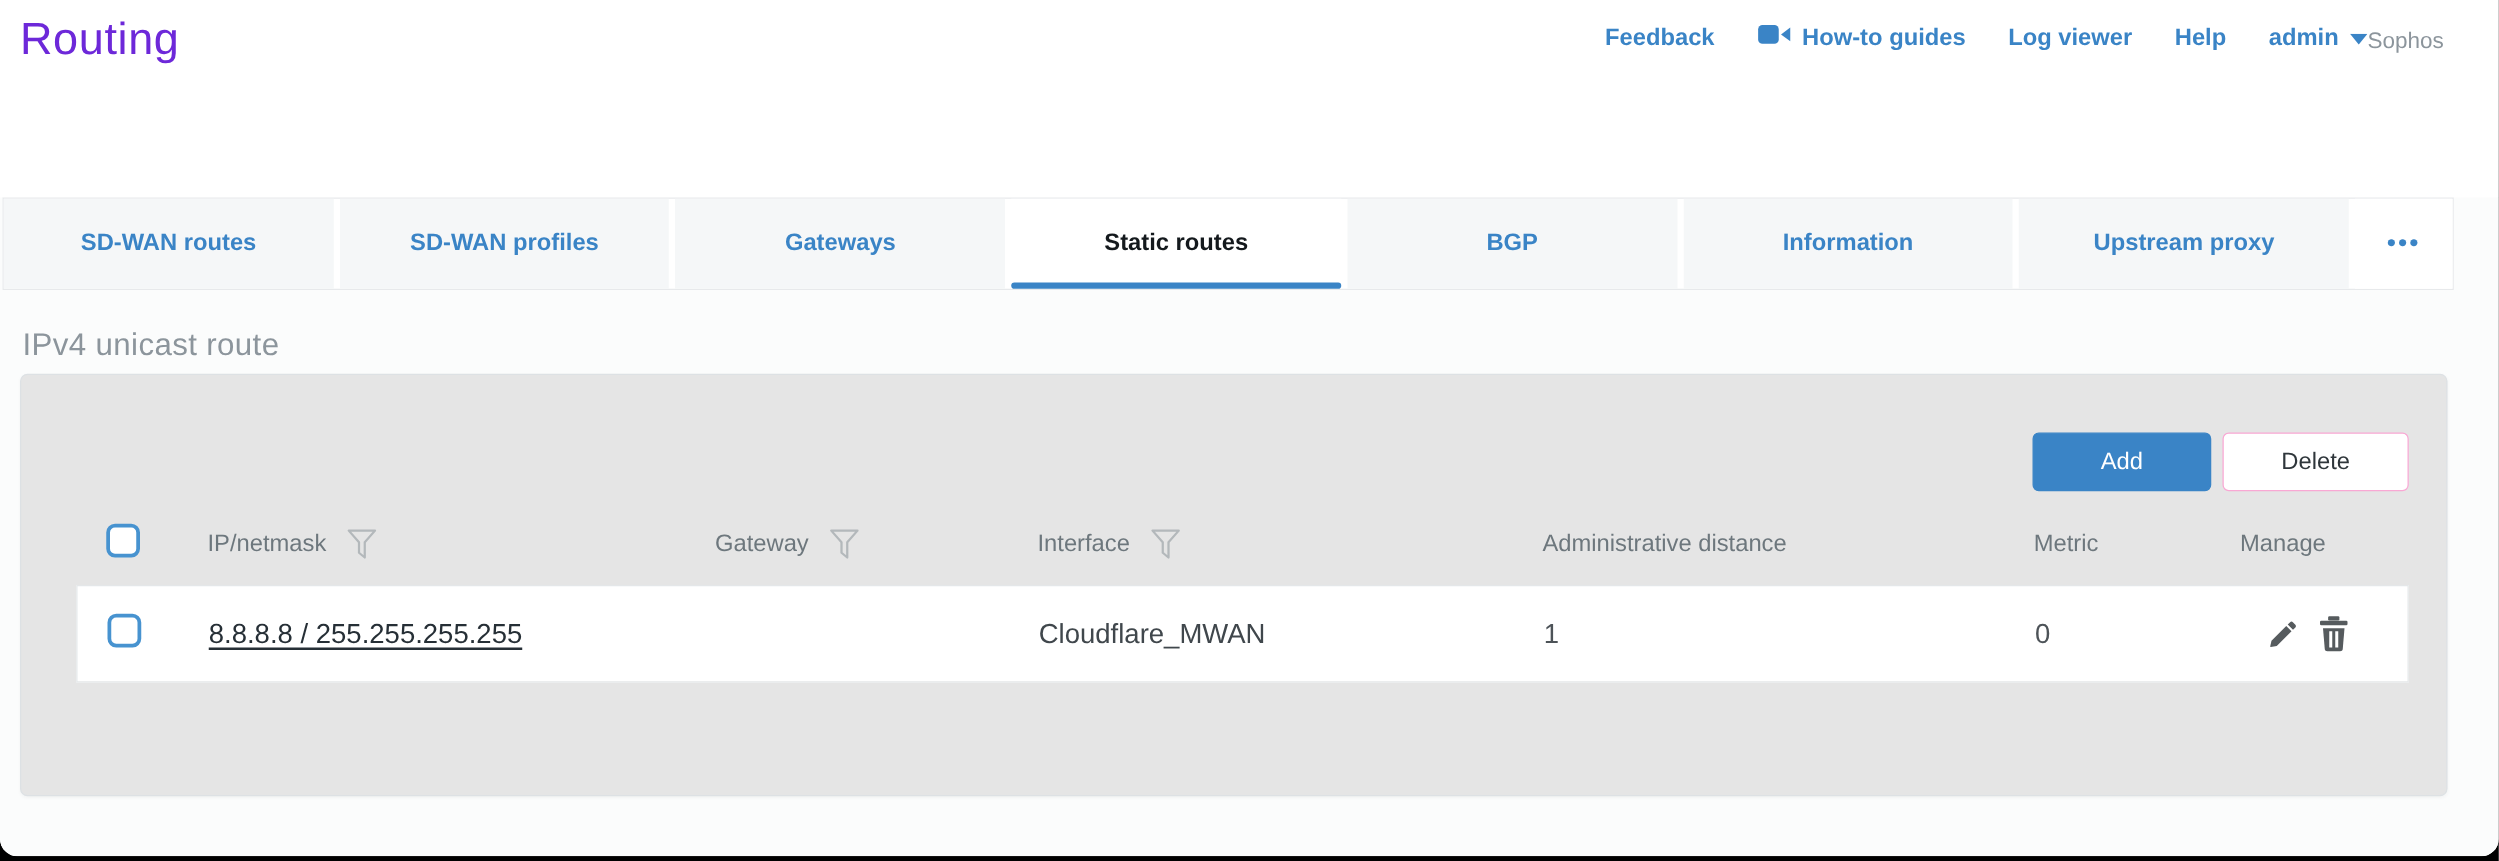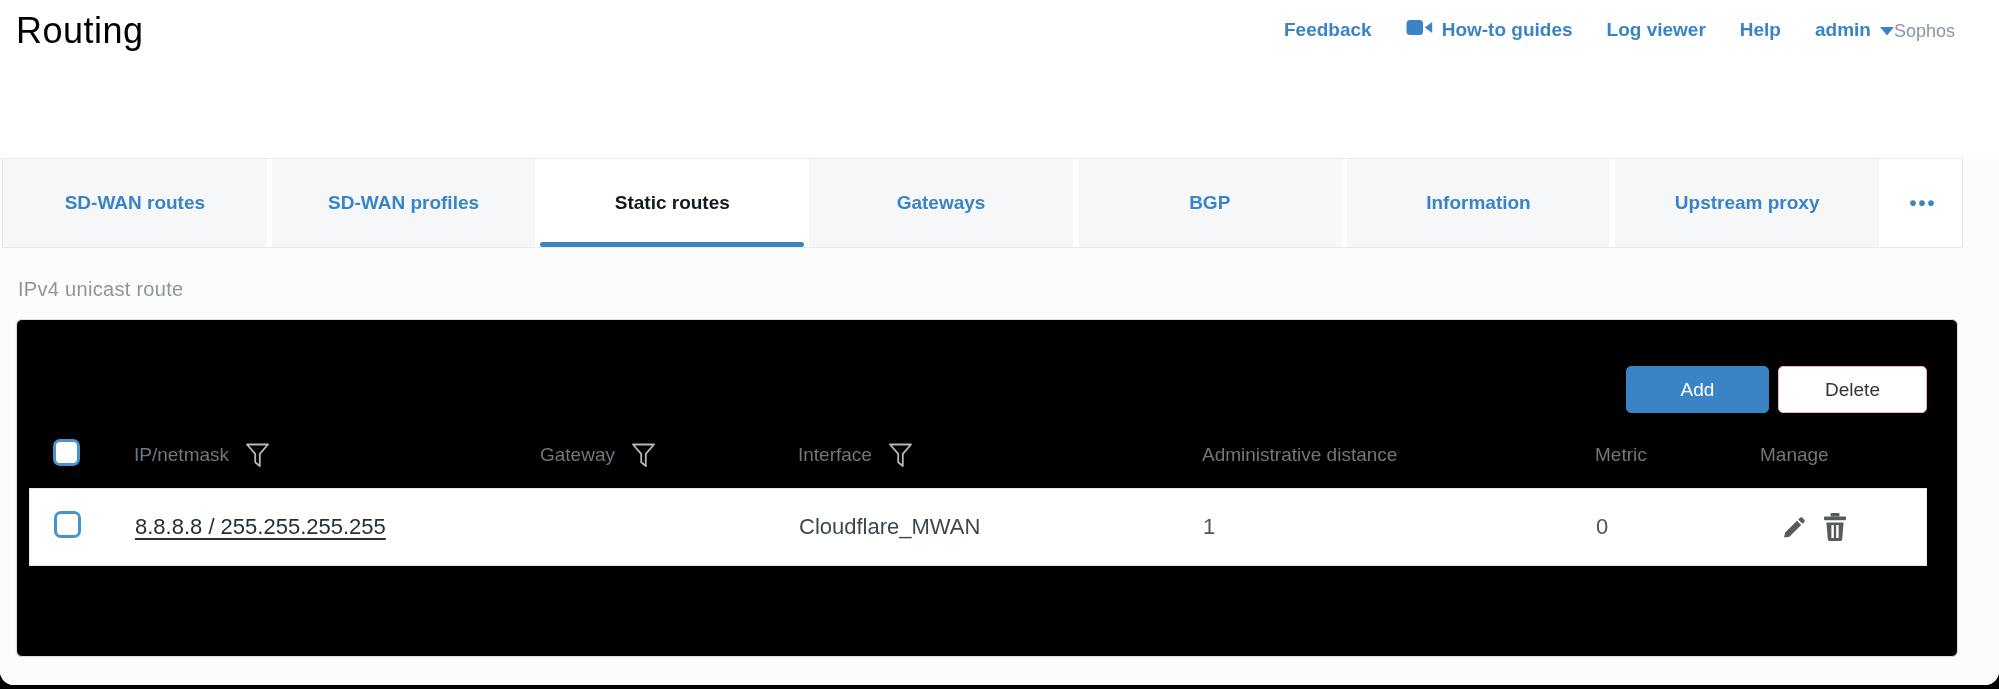--- a/index.html
+++ b/index.html
@@ -23,21 +23,21 @@
     background: #fff;
     display: flex;
     justify-content: space-between;
     align-items: flex-start;
     padding: 10px 44px 0 16px;
   }
   .page-title {
     margin: 0;
     font-size: 36px;
     font-weight: 400;
-    color: #000000;
+    color: #6d28d9;
     letter-spacing: 0.5px;
   }
   .header-right { display: flex; flex-direction: row; align-items: flex-end; }
   .top-links {
     display: flex;
     align-items: center;
     gap: 34px;
     padding-top: 8px;
   }
   .top-link {
@@ -53,21 +53,21 @@
   .org-label {
     color: #8c959c;
     font-size: 18px;
     margin-top: 5px;
   }
 
   
   .tabbar-wrap { background: #fbfcfc; }
   .tabbar {
     margin: 0 36px 0 2px;
-    height: 90px;
+    height: 74px;
     background: #fff;
     border: 1px solid #e7e9eb;
     display: flex;
     gap: 5px;
   }
   .tab {
     flex: 1 1 0;
     background: #f5f7f8;
     color: #3a84c6;
     font-size: 19px;
@@ -103,32 +103,32 @@
 
   
   .main {
     background: #fbfcfc;
     height: 453px;
     padding: 0 41px 0 16px;
   }
   .section-title {
     margin: 0;
     padding: 30px 0 0 2px;
-    font-size: 20px;
+    font-size: 25px;
     font-weight: 400;
     color: #8c959c;
     letter-spacing: 0.3px;
   }
   .card {
-    margin-top: 18px;
+    margin-top: 8px;
     height: 338px;
-    background: #000000;
+    background: #e5e5e5;
     border: 1px solid #dde1e4;
     border-radius: 6px;
-    padding: 46px 30px 0 12px;
+    padding: 46px 30px 0 44px;
     box-shadow: 0 1px 3px rgba(0,0,0,0.04);
   }
   .actions {
     display: flex;
     justify-content: flex-end;
     gap: 9px;
   }
   .btn {
     height: 47px;
     font-size: 19px;
@@ -240,25 +240,25 @@
   </div>
 
   <div class="tabbar-wrap">
     <div class="tabbar">
       <div class="tab">
           <span>SD-WAN routes</span>
         </div>
       <div class="tab">
           <span>SD-WAN profiles</span>
         </div>
+      <div class="tab">
+          <span>Gateways</span>
+        </div>
       <div class="tab active">
           <span>Static routes</span>
-        </div>
-      <div class="tab">
-          <span>Gateways</span>
         </div>
       <div class="tab">
           <span>BGP</span>
         </div>
       <div class="tab">
           <span>Information</span>
         </div>
       <div class="tab">
           <span>Upstream proxy</span>
         </div>

